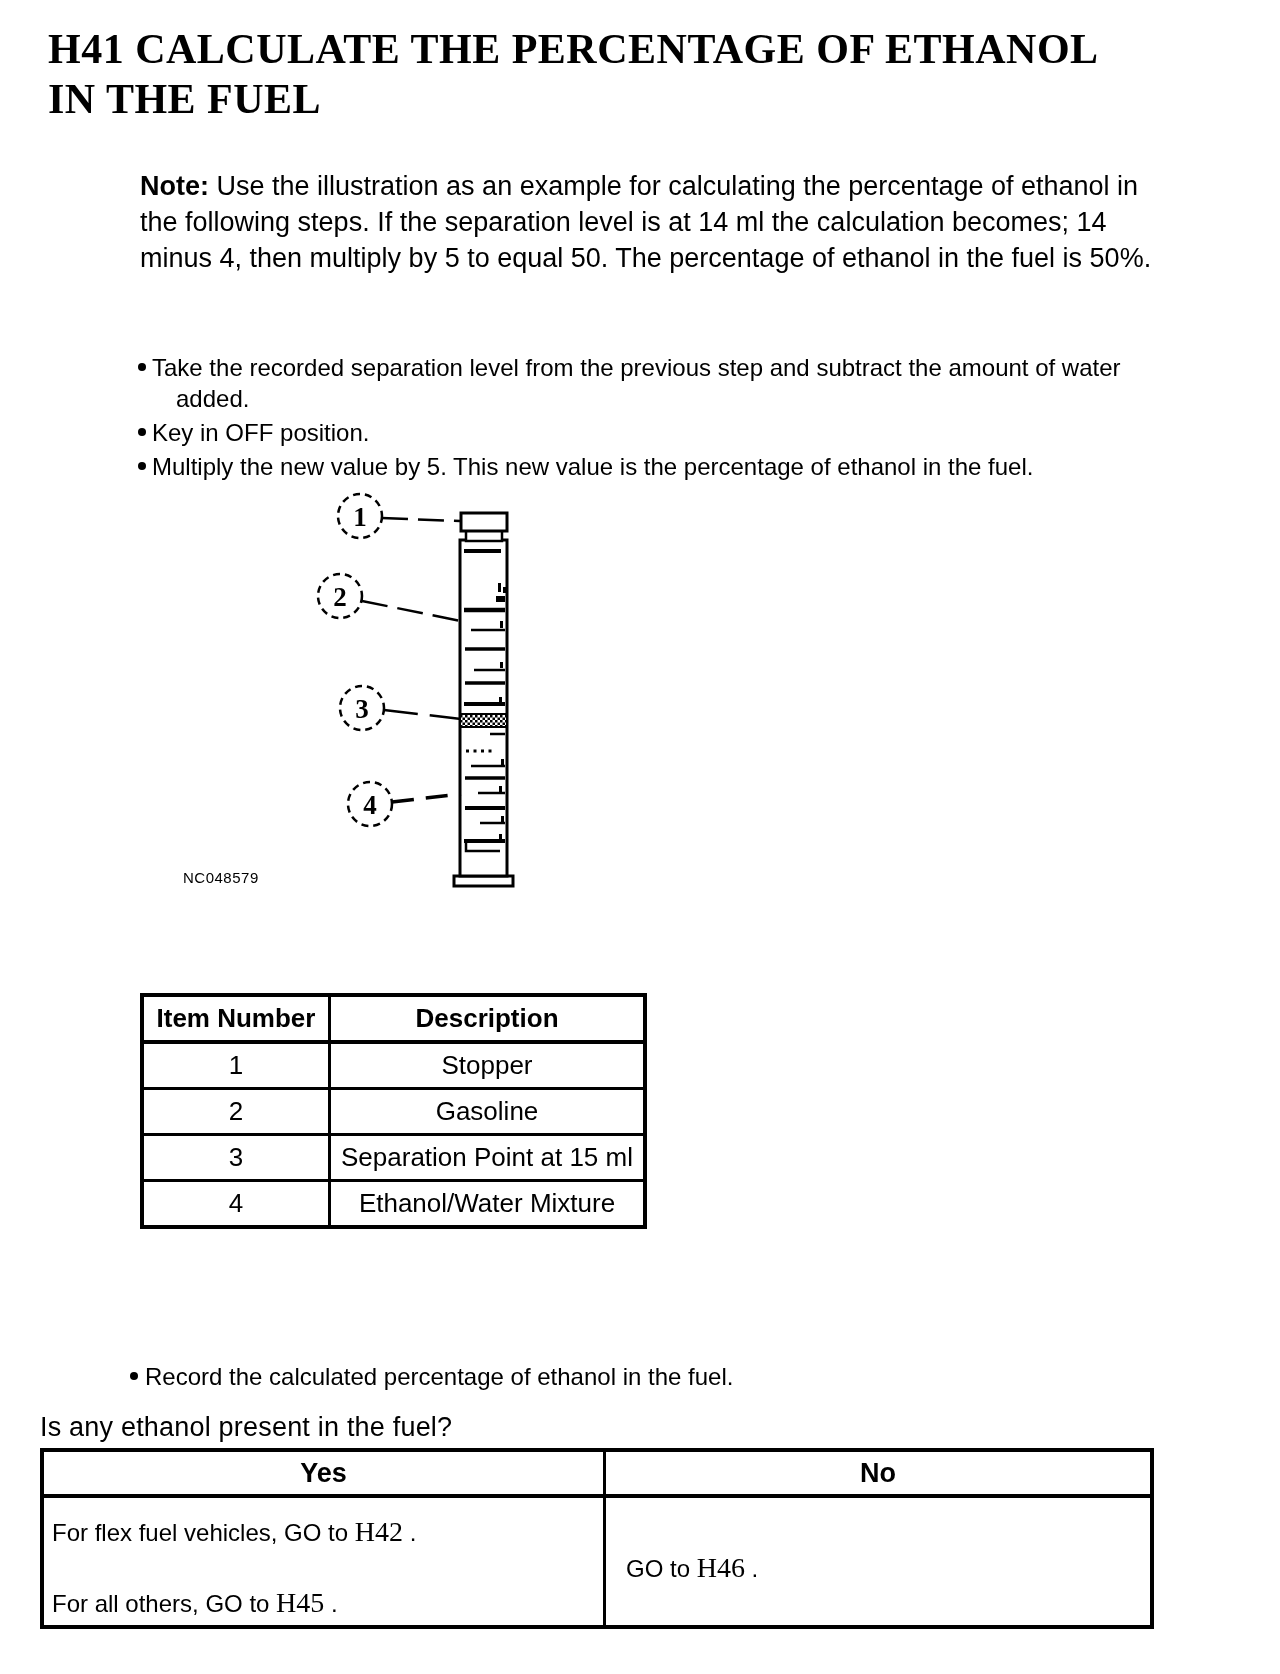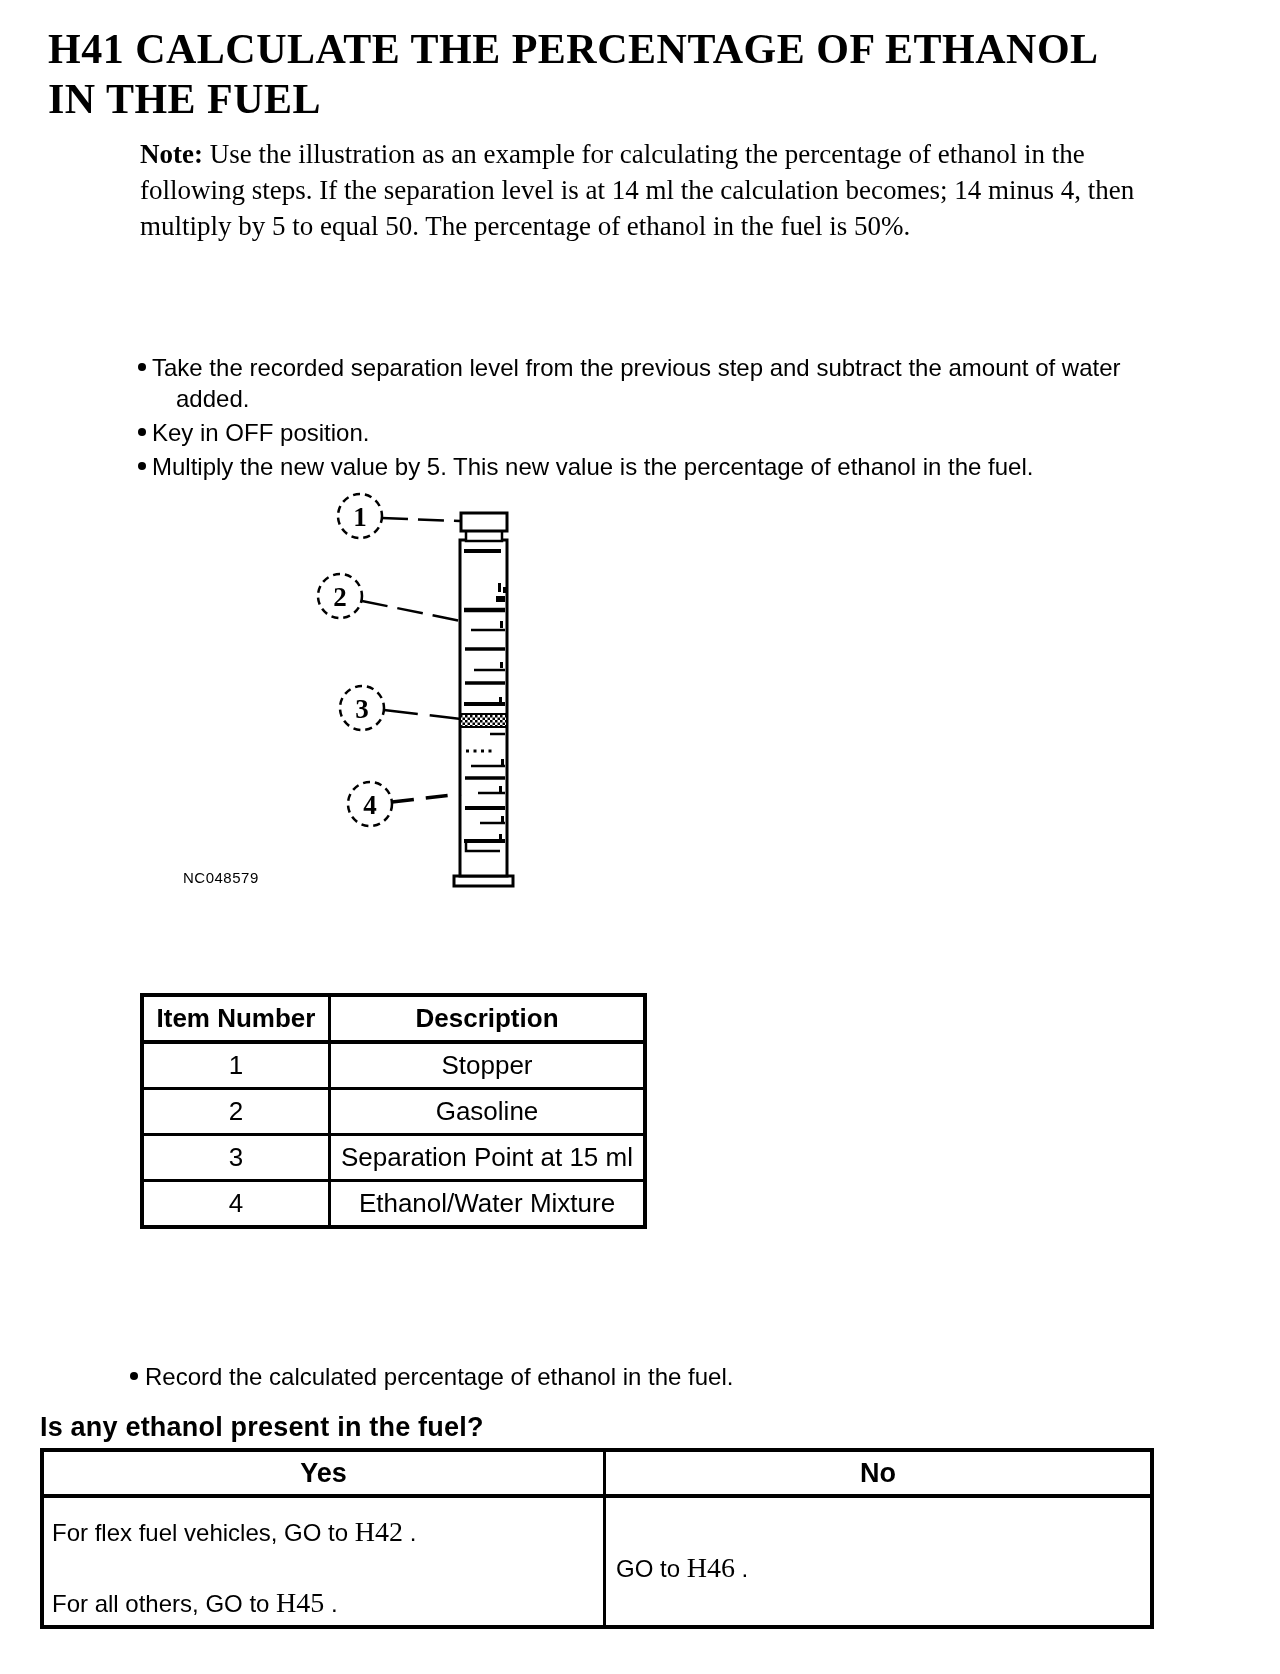--- a/index.html
+++ b/index.html
@@ -8,22 +8,22 @@
     font-family:"Liberation Sans",sans-serif;overflow:hidden;
   }
   
   .title{
     position:absolute;left:48px;top:24px;width:1100px;
     font-family:"Liberation Serif",serif;font-weight:bold;
     font-size:42px;line-height:50px;letter-spacing:0.5px;
   }
   
   .note{
-    position:absolute;left:140px;top:136px;width:1020px;
-    font-family:Liberation Serif, serif;font-size:27px;line-height:36px;
+    position:absolute;left:140px;top:168px;width:1020px;
+    font-family:Liberation Sans, sans-serif;font-size:27px;line-height:36px;
   }
   .note .note-label{font-weight:bold;}
   
   .steps{position:absolute;left:138px;top:352px;width:1060px;}
   .bullet{display:flex;align-items:flex-start;margin-bottom:3px;}
   .bullet .dot{flex:none;width:8px;height:8px;border-radius:50%;background:#000;margin:11px 6px 0 0;}
   .bullet .btxt{
     display:block;max-width:1020px;font-size:24px;line-height:31px;
     padding-left:24px;text-indent:-24px;
   }
@@ -43,38 +43,38 @@
   }
   .item-table th{font-weight:bold;border-bottom:4px solid #000;}
   .item-table .col-item{width:164px;}
   .item-table .col-desc{width:292px;}
   
   .record{position:absolute;left:130px;top:1362px;display:flex;align-items:flex-start;}
   .record .dot{flex:none;width:8px;height:8px;border-radius:50%;background:#000;margin:10px 7px 0 0;}
   .record .btxt{font-size:24px;line-height:30px;}
   
   .question{
-    position:absolute;left:40px;top:1412px;font-size:27px;font-weight:bold;letter-spacing:0.2px;
+    position:absolute;left:40px;top:1412px;font-size:27px;font-weight:normal;letter-spacing:0.2px;
   }
   .decision-table{
     position:absolute;left:40px;top:1448px;border-collapse:collapse;
     border:4px solid #000;table-layout:fixed;width:1114px;
   }
   .decision-table th{
     border:3px solid #000;border-bottom:4px solid #000;height:40px;
     font-size:27px;font-weight:bold;text-align:center;vertical-align:middle;
   }
   .decision-table td{
     border:3px solid #000;height:115px;font-size:24px;vertical-align:middle;padding:0;
   }
   .yes-cell-inner{
     height:103px;display:flex;flex-direction:column;justify-content:space-between;
     padding:18px 10px 6px 8px;
   }
-  .no-cell-inner{padding-left:10px;margin-top:12px;}
+  .no-cell-inner{padding-left:20px;margin-top:12px;}
   .ref{font-family:"Liberation Serif",serif;font-size:28px;}
 </style>
 </head>
 <body>
 
 <div class="page">
 
   <div class="title">H41 CALCULATE THE PERCENTAGE OF ETHANOL IN THE FUEL</div>
 
   <div class="note"><span class="note-label">Note:</span><span> Use the illustration as an example for calculating the percentage of ethanol in the following steps. If the separation level is at 14 ml the calculation becomes; 14 minus 4, then multiply by 5 to equal 50. The percentage of ethanol in the fuel is 50%.</span></div>

